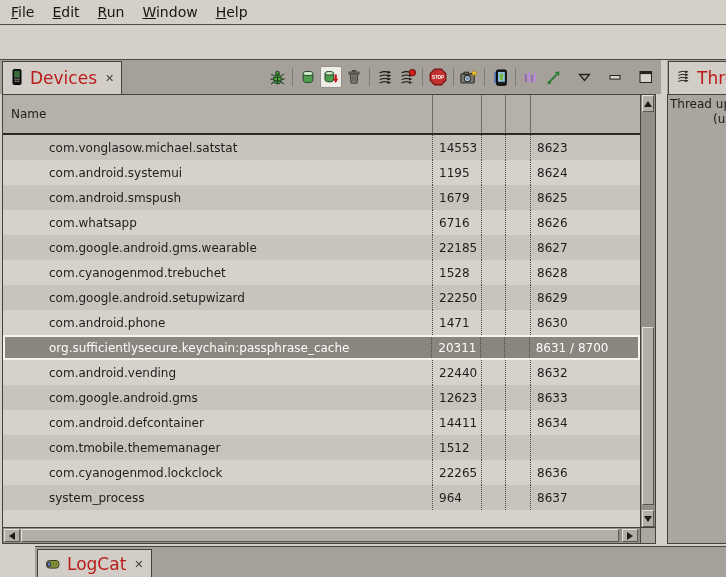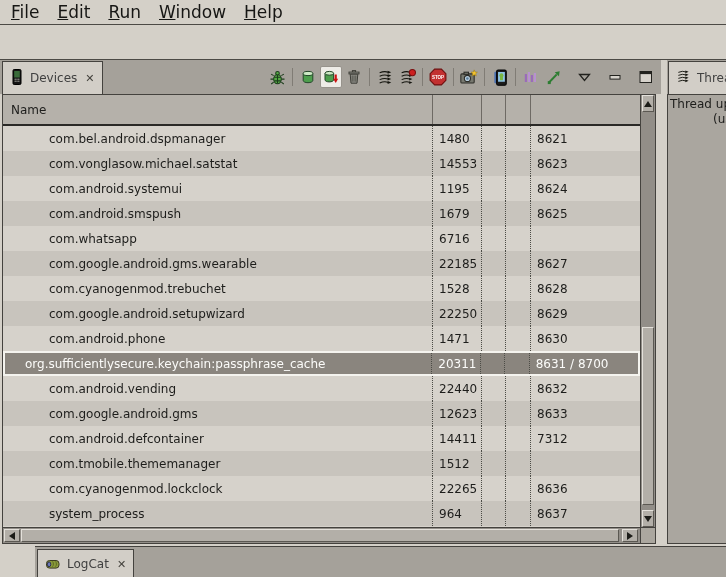--- a/index.html
+++ b/index.html
@@ -6,64 +6,64 @@
   body{
     width:726px;height:577px;overflow:hidden;position:relative;
     background:#d4d0c8;
     font-family:"DejaVu Sans","Liberation Sans",sans-serif;
     font-size:12px;color:#1d1d1b;
     -webkit-font-smoothing:antialiased;
   }
   
   .menubar{position:absolute;left:0;top:0;width:726px;height:24px;background:#d4d0c8;
     border-bottom:1px solid #4c4a45;display:flex;align-items:center;padding-left:2px;}
-  .menu-item{display:inline-block;padding:3px 9px;font-size:17px;color:#161614;cursor:default;}
+  .menu-item{display:inline-block;padding:3px 9px;font-size:14px;color:#161614;cursor:default;}
   .menu-item::first-letter{text-decoration:underline;}
   .blank-strip{position:absolute;left:0;top:25px;width:726px;height:34px;background:#d4d0c8;
     border-bottom:1px solid #4c4a45;}
   
   .main{position:absolute;left:0;top:60px;width:726px;height:486px;background:#d4d0c8;}
   .devices-panel{position:absolute;left:0;top:0;width:661px;height:100%;}
   .panel-tabbar{position:absolute;left:0;top:0;right:0;height:34px;background:#a5a19a;}
   .tab{display:flex;align-items:center;gap:6px;background:#d2cec7;
     border:1px solid #44423e;border-bottom:none;height:33px;box-sizing:border-box;
     padding:0 7px;white-space:nowrap;}
   .tab-devices{position:absolute;left:2px;top:1px;}
-  .tab-label{font-size:12px;color:#404040;}
+  .tab-label{font-size:17px;color:#b91c1c;}
   .close-x{font-size:11px;font-weight:bold;color:#45433e;margin-left:2px;}
   
   .tb-icons{position:absolute;right:4px;top:0;height:34px;display:flex;align-items:center;}
   .tbtn{width:20px;height:20px;display:flex;align-items:center;justify-content:center;margin:0 1px;}
   .tbtn.highlight{background:#eeece7;border:1px solid #97938c;border-radius:2px;}
   .tb-sep{width:1px;height:18px;background:#807c75;margin:0 4px;}
   .tb-gap{width:9px;}
   
   .table-wrap{position:absolute;left:2px;top:34px;width:652px;bottom:2px;
     border:1px solid #44423e;background:#d6d2cb;box-sizing:content-box;}
   .grid{position:absolute;left:0;top:0;width:637px;bottom:16px;overflow:hidden;}
-  .hdr{display:flex;height:31px;background:#b5b1aa;border-bottom:2px solid #2a2926;box-sizing:border-box;}
+  .hdr{display:flex;height:40px;background:#b5b1aa;border-bottom:2px solid #2a2926;box-sizing:border-box;}
   .hdr .hcell{box-sizing:border-box;border-right:1px solid #6e6a64;display:flex;align-items:center;}
   .hcell.name{width:430px;padding-left:8px;}
   .hcell.pid{width:49px;}
   .hcell.c1{width:24px;}
   .hcell.c2{width:25px;}
   .hcell.ports{width:109px;border-right:none;}
   .trow{display:flex;height:25px;box-sizing:border-box;}
   .trow.light{background:#d6d2cb;}
   .trow.dark{background:#c8c4bd;}
   .trow .cell{box-sizing:border-box;display:flex;align-items:center;white-space:nowrap;overflow:hidden;}
   .cell.name{width:430px;padding-left:46px;border-right:1px dotted #4c4c46;}
   .cell.pid{width:49px;padding-left:6px;border-right:1px dotted #4c4c46;}
   .cell.c1{width:24px;border-right:1px dotted #4c4c46;}
   .cell.c2{width:25px;border-right:1px dotted #4c4c46;}
   .cell.ports{width:109px;padding-left:6px;}
   .trow.selected{background:#8a857e;color:#fcfcfa;
     border-top:2px solid #f4f3ee;border-bottom:2px solid #f4f3ee;
     border-left:2px solid #f4f3ee;border-right:2px solid #f4f3ee;}
-  .trow.selected .cell.name{padding-left:20px;}
+  .trow.selected .cell.name{padding-left:44px;}
   
   .vscroll{position:absolute;top:0;right:0;width:15px;bottom:16px;background:#928e88;
     border-left:1px solid #44423e;box-sizing:border-box;}
   .sbtn{position:absolute;left:1px;right:1px;height:17px;background:#b3afa8;
     border-top:1px solid #e4e1db;border-left:1px solid #e4e1db;
     border-right:1px solid #5b5852;border-bottom:1px solid #5b5852;
     display:flex;align-items:center;justify-content:center;box-sizing:border-box;}
   .sbtn.up{top:0;}
   .sbtn.down{bottom:0;}
   .vthumb{position:absolute;left:1px;right:1px;top:232px;height:178px;background:#b3afa8;
@@ -266,27 +266,20 @@
     <div class="table-wrap">
       <div class="grid">
         <div class="hdr">
           <div class="hcell name">Name</div>
           <div class="hcell pid"></div>
           <div class="hcell c1"></div>
           <div class="hcell c2"></div>
           <div class="hcell ports"></div>
         </div>
         <div id="rows">
-            <div class="trow light">
-              <div class="cell name">com.bel.android.dspmanager</div>
-              <div class="cell pid">1480</div>
-              <div class="cell c1"></div>
-              <div class="cell c2"></div>
-              <div class="cell ports">8621</div>
-            </div>
             <div class="trow dark">
               <div class="cell name">com.vonglasow.michael.satstat</div>
               <div class="cell pid">14553</div>
               <div class="cell c1"></div>
               <div class="cell c2"></div>
               <div class="cell ports">8623</div>
             </div>
             <div class="trow light">
               <div class="cell name">com.android.systemui</div>
               <div class="cell pid">1195</div>
@@ -299,20 +292,21 @@
               <div class="cell pid">1679</div>
               <div class="cell c1"></div>
               <div class="cell c2"></div>
               <div class="cell ports">8625</div>
             </div>
             <div class="trow light">
               <div class="cell name">com.whatsapp</div>
               <div class="cell pid">6716</div>
               <div class="cell c1"></div>
               <div class="cell c2"></div>
+              <div class="cell ports">8626</div>
             </div>
             <div class="trow dark">
               <div class="cell name">com.google.android.gms.wearable</div>
               <div class="cell pid">22185</div>
               <div class="cell c1"></div>
               <div class="cell c2"></div>
               <div class="cell ports">8627</div>
             </div>
             <div class="trow light">
               <div class="cell name">com.cyanogenmod.trebuchet</div>
@@ -354,21 +348,21 @@
               <div class="cell pid">12623</div>
               <div class="cell c1"></div>
               <div class="cell c2"></div>
               <div class="cell ports">8633</div>
             </div>
             <div class="trow light">
               <div class="cell name">com.android.defcontainer</div>
               <div class="cell pid">14411</div>
               <div class="cell c1"></div>
               <div class="cell c2"></div>
-              <div class="cell ports">7312</div>
+              <div class="cell ports">8634</div>
             </div>
             <div class="trow dark">
               <div class="cell name">com.tmobile.thememanager</div>
               <div class="cell pid">1512</div>
               <div class="cell c1"></div>
               <div class="cell c2"></div>
             </div>
             <div class="trow light">
               <div class="cell name">com.cyanogenmod.lockclock</div>
               <div class="cell pid">22265</div>

